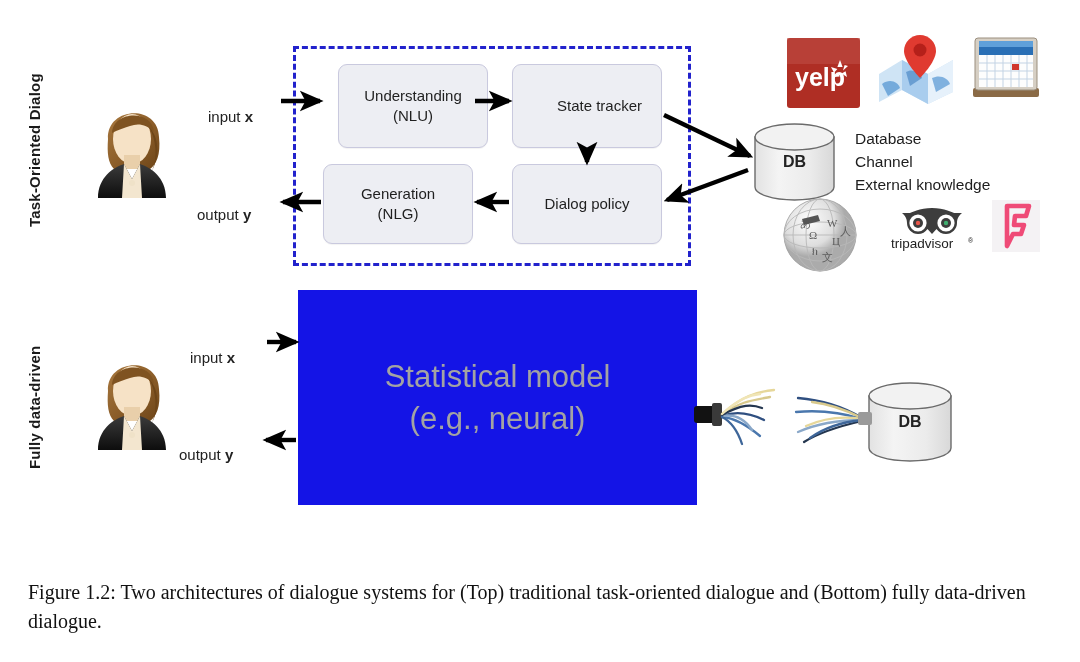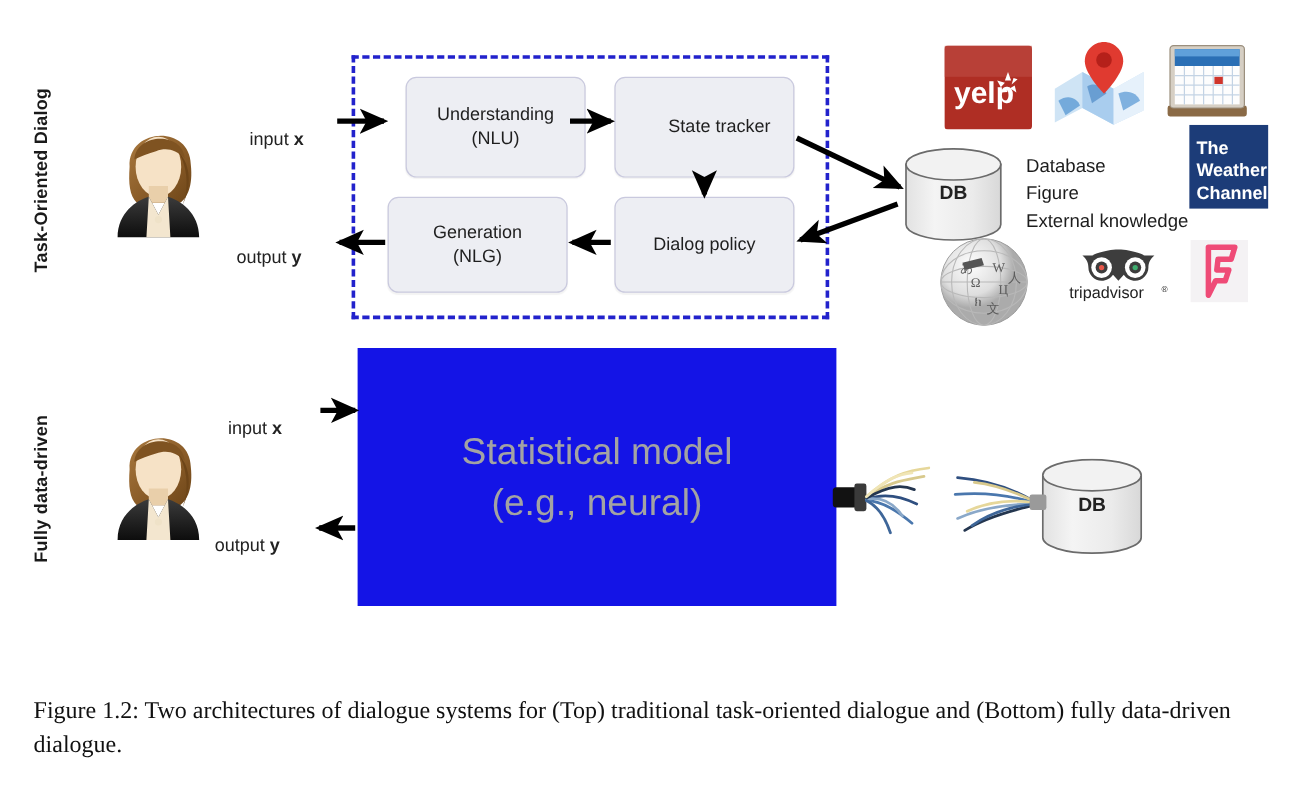--- a/index.html
+++ b/index.html
@@ -295,21 +295,21 @@
   <div class="db" id="db-bot">
     <svg width="88" height="80" viewBox="0 0 88 80">
       <path d="M3 14 L3 66 A41 13 0 0 0 85 66 L85 14 Z" fill="url(#cylg)" stroke="#6b6b6b" stroke-width="1.4"></path>
       <ellipse cx="44" cy="14" rx="41" ry="13" fill="#f2f2f2" stroke="#6b6b6b" stroke-width="1.4"></ellipse>
     </svg>
     <div class="db-text">DB</div>
   </div>
 
   <div id="kn-text">
     <div>Database</div>
-    <div>Figure</div>
+    <div>Channel</div>
     <div>External knowledge</div>
   </div>
 
   <div class="logo" id="logo-yelp">
     <svg width="73" height="70" viewBox="0 0 73 70">
       <rect x="0" y="0" width="73" height="70" rx="3" fill="#af2e24"></rect>
       <rect x="0" y="0" width="73" height="26" fill="#bf5147" opacity="0.55"></rect>
       <text x="8" y="48" font-family="Liberation Sans, sans-serif" font-size="25" font-weight="bold" fill="#ffffff">yelp</text>
       <g fill="#ffffff" transform="translate(53,32)">
         <path d="M0 -10 L2.6 -3 L-2.6 -3 Z"></path>
@@ -349,28 +349,20 @@
           <line x1="25" y1="23" x2="25" y2="55"></line>
         <line x1="33" y1="23" x2="33" y2="55"></line>
           <line x1="41" y1="23" x2="41" y2="55"></line>
         <line x1="49" y1="23" x2="49" y2="55"></line>
           <line x1="57" y1="23" x2="57" y2="55"></line>
       </g>
       <rect x="42" y="32" width="7" height="6" fill="#d0352b"></rect>
     </svg>
   </div>
 
-  <div class="logo" id="logo-tw">
-    <svg width="66" height="70" viewBox="0 0 66 70">
-      <rect x="0" y="0" width="66" height="70" fill="#1c3c78"></rect>
-      <text x="6" y="24" font-family="Liberation Sans, sans-serif" font-size="15" font-weight="bold" fill="#ffffff">The</text>
-      <text x="6" y="43" font-family="Liberation Sans, sans-serif" font-size="15" font-weight="bold" fill="#ffffff">Weather</text>
-      <text x="6" y="62" font-family="Liberation Sans, sans-serif" font-size="15" font-weight="bold" fill="#ffffff">Channel</text>
-    </svg>
-  </div>
 
   <div class="logo" id="logo-wiki">
     <svg width="80" height="80" viewBox="0 0 80 80">
       <defs>
         <radialGradient id="wg" cx="35%" cy="30%">
           <stop offset="0%" stop-color="#fdfdfd"></stop>
             <stop offset="70%" stop-color="#dedede"></stop>
           <stop offset="100%" stop-color="#ababab"></stop>
         </radialGradient>
       </defs>

